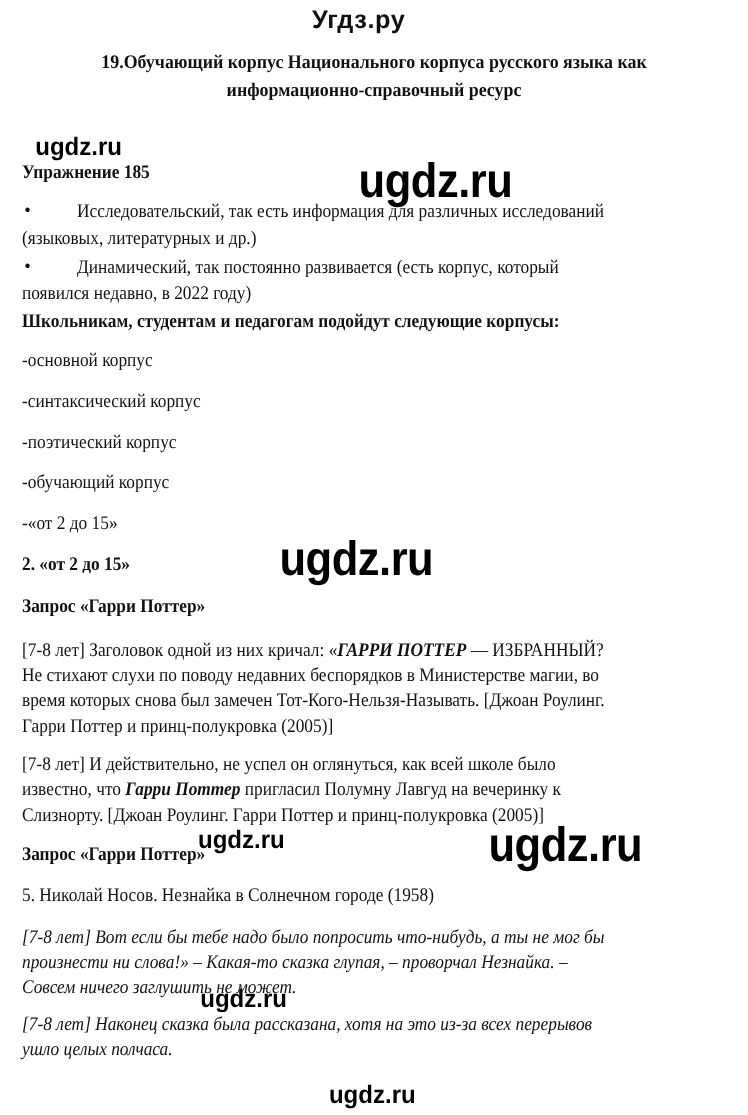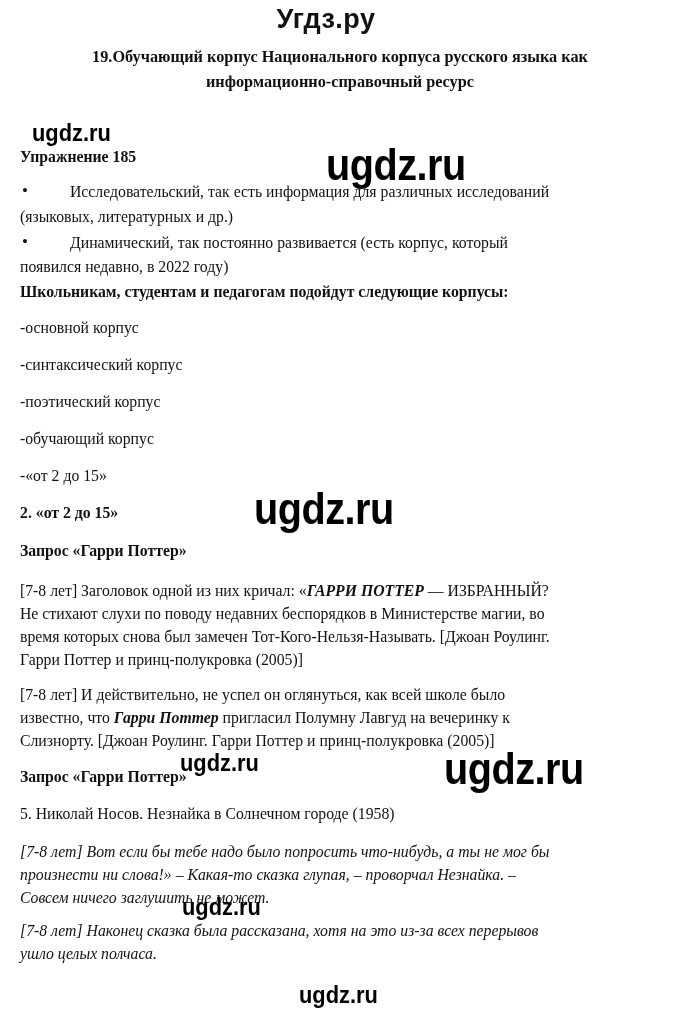--- a/index.html
+++ b/index.html
@@ -3,21 +3,21 @@
 <meta charset="utf-8">
 <style>
   html, body { margin: 0; padding: 0; background: #ffffff; }
   body {
     width: 680px; height: 1014px; position: relative; overflow: hidden;
     font-family: "Liberation Serif", serif; color: #111;
   }
   .abs { position: absolute; white-space: nowrap; }
   .site-title {
     left: 0; width: 652px; top: 4px; text-align: center;
-    font-family: "Liberation Sans", sans-serif; font-weight: bold; font-size: 27px; color: #111;
+    font-family: "Liberation Sans", sans-serif; font-weight: bold; font-size: 23px; color: #111;
     letter-spacing: 0.5px;
   }
   .heading {
     left: 0; width: 680px; text-align: center; font-weight: bold; font-size: 17.5px;
     transform: scaleX(0.93); transform-origin: center;
   }
   .txt { font-size: 17.5px; left: 20px; transform: scaleX(0.9); transform-origin: left; }
   .bold { font-weight: bold; }
   .ital { font-style: italic; }
   .wm {

